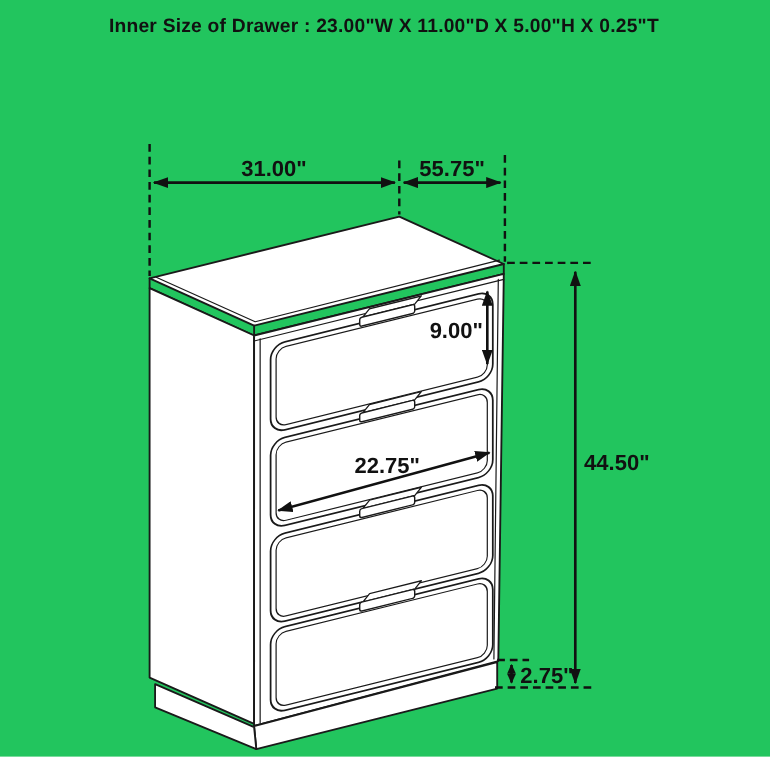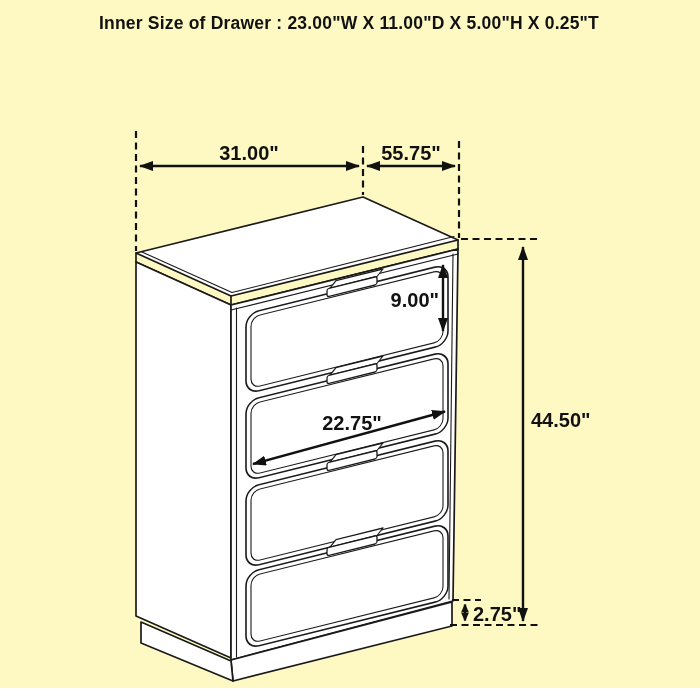--- a/index.html
+++ b/index.html
@@ -1,16 +1,16 @@
 <!DOCTYPE html>
 <html><head>
 <meta charset="utf-8">
 <style>
   html,body{margin:0;padding:0;background:#fff;}
-  .stage{width:700px;height:688px;background:#fef9c3;position:relative;overflow:hidden;
+  .stage{width:700px;height:688px;background:#22c55e;position:relative;overflow:hidden;
          font-family:"Liberation Sans",sans-serif;}
   svg{display:block;}
   text{font-family:"Liberation Sans","DejaVu Sans",sans-serif;font-weight:bold;fill:#111;}
   .dim-label{font-size:20px;}
   .title-label{font-size:17.5px;letter-spacing:.2px;}
   .outline{fill:#fff;stroke:#1a1a1a;stroke-width:1.7;stroke-linejoin:round;}
   .edge{fill:none;stroke:#1a1a1a;stroke-width:1.7;stroke-linejoin:round;stroke-linecap:round;}
   .thin{fill:none;stroke:#1a1a1a;stroke-width:1.1;stroke-linejoin:round;stroke-linecap:round;}
   .drawer{fill:#fff;stroke:#1a1a1a;stroke-width:1.6;}
   .drawer-inner{fill:none;stroke:#1a1a1a;stroke-width:1.1;}

